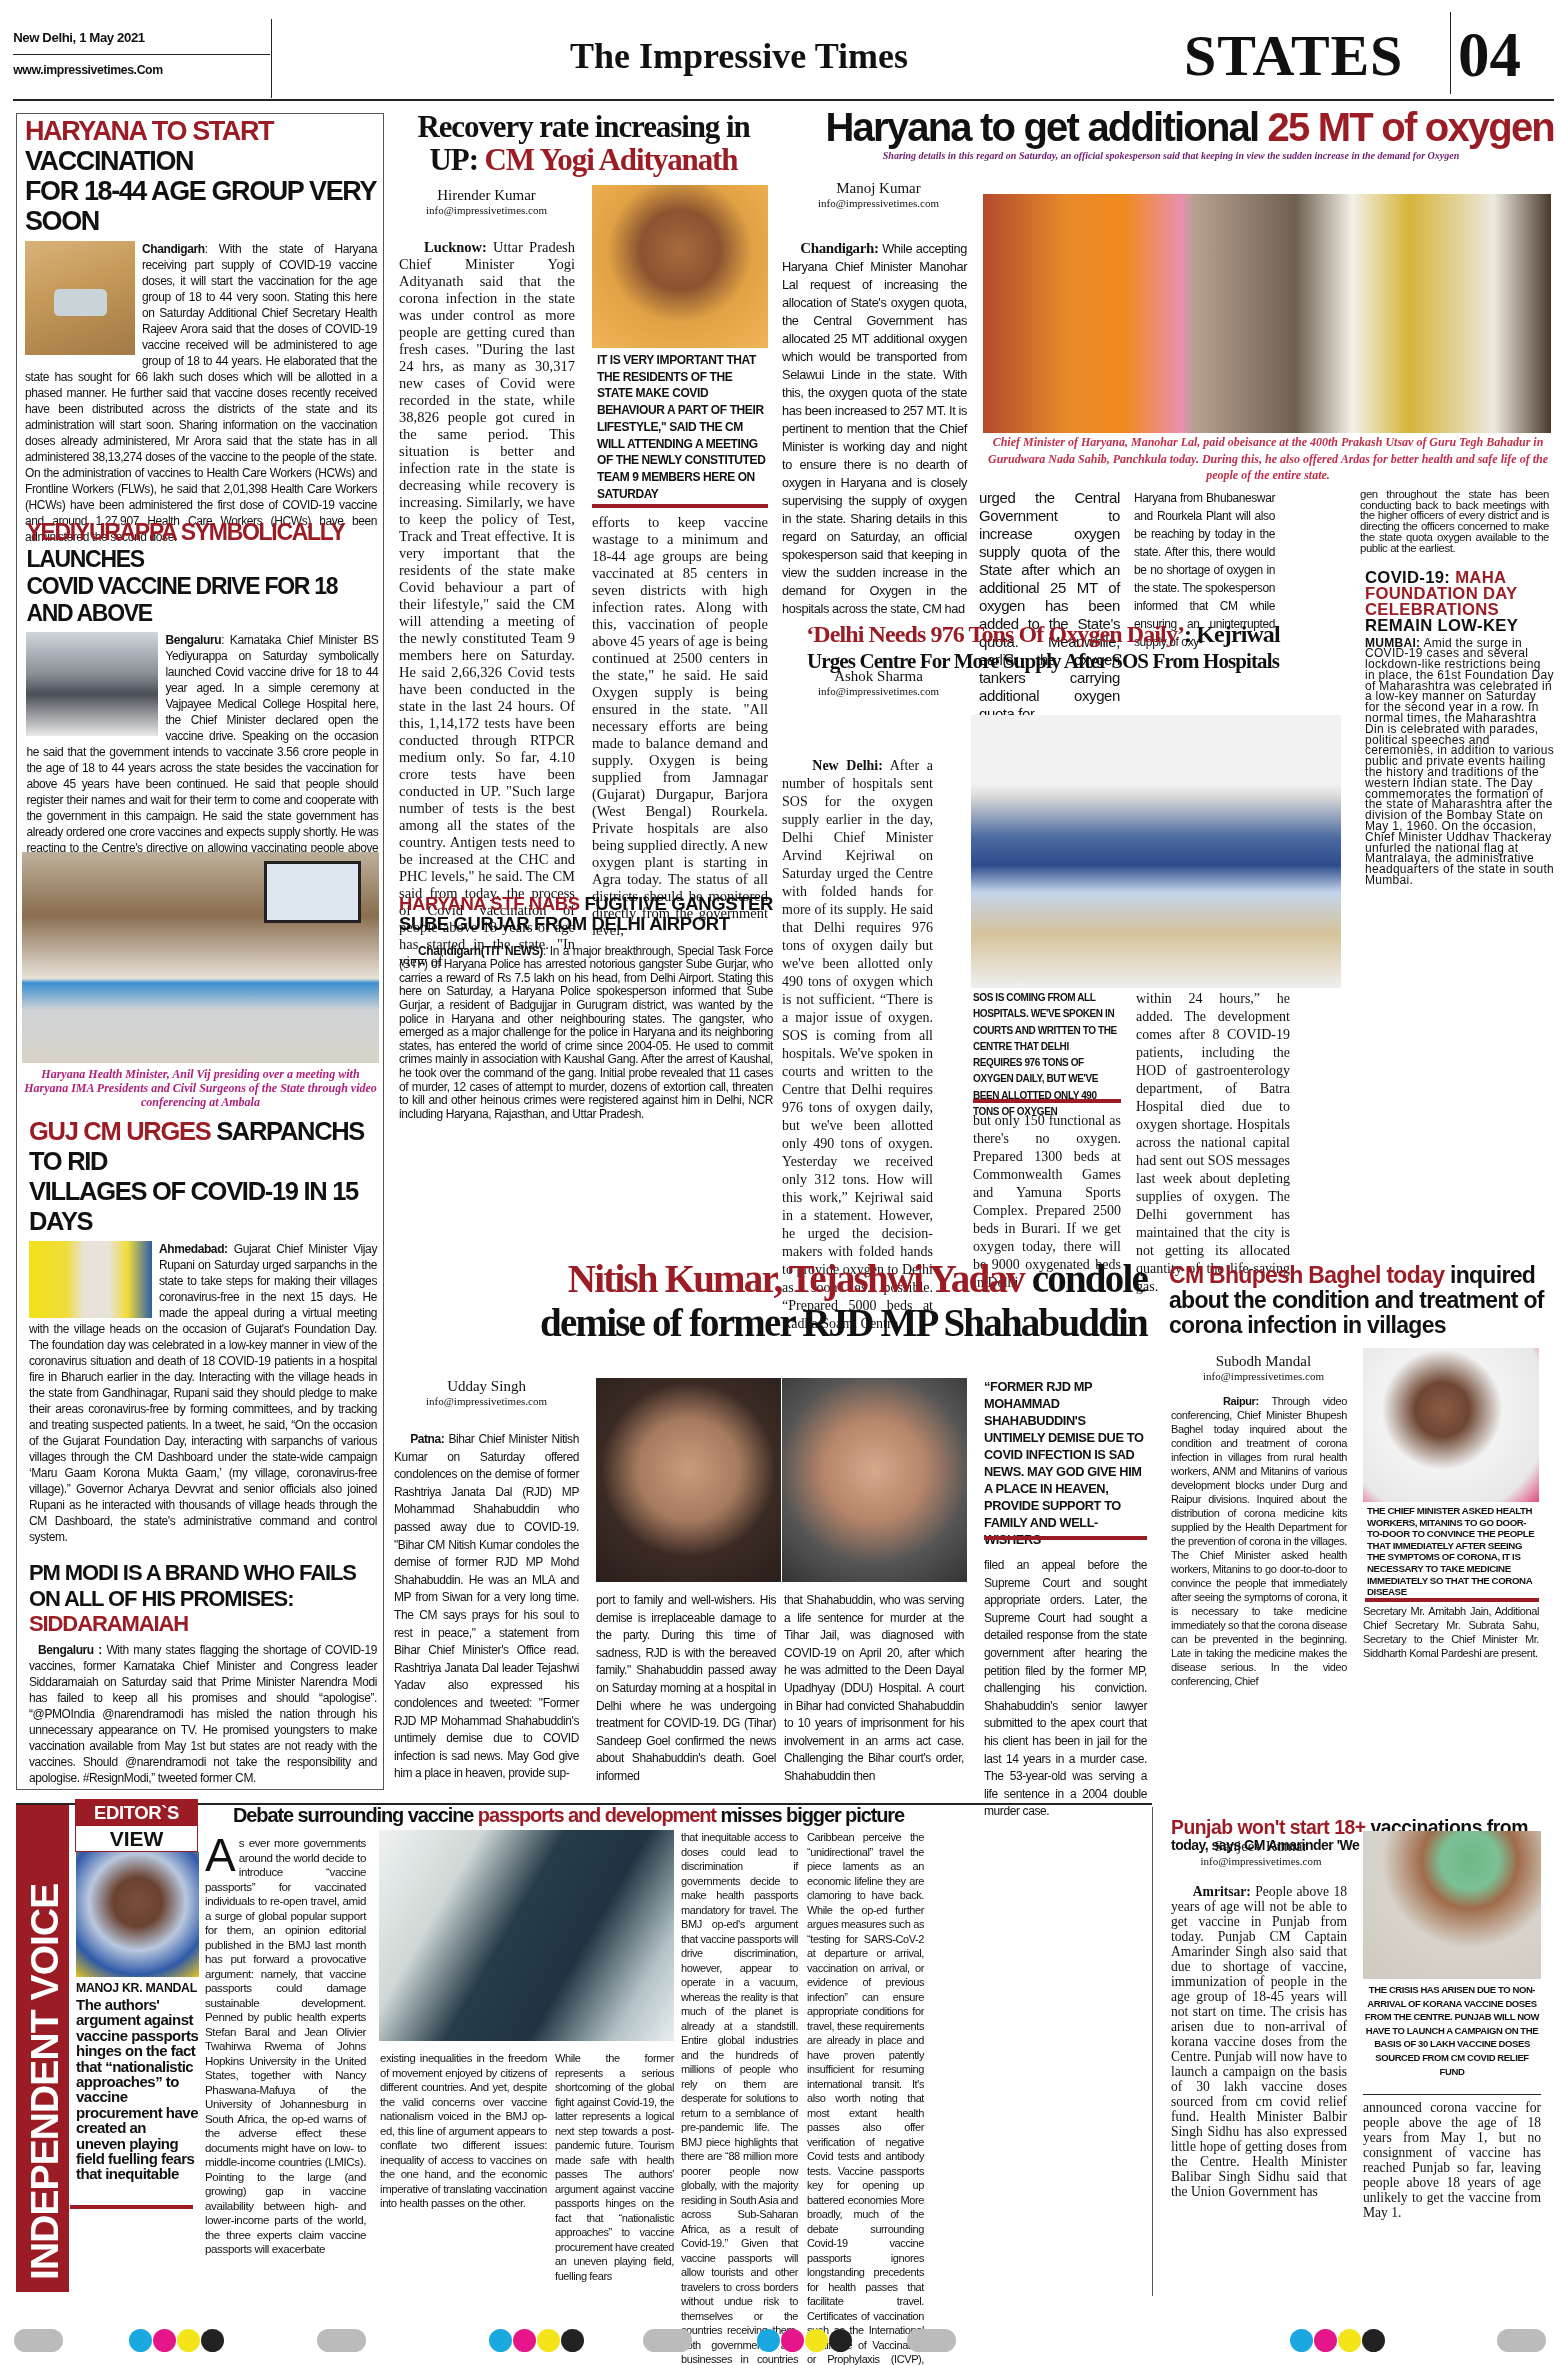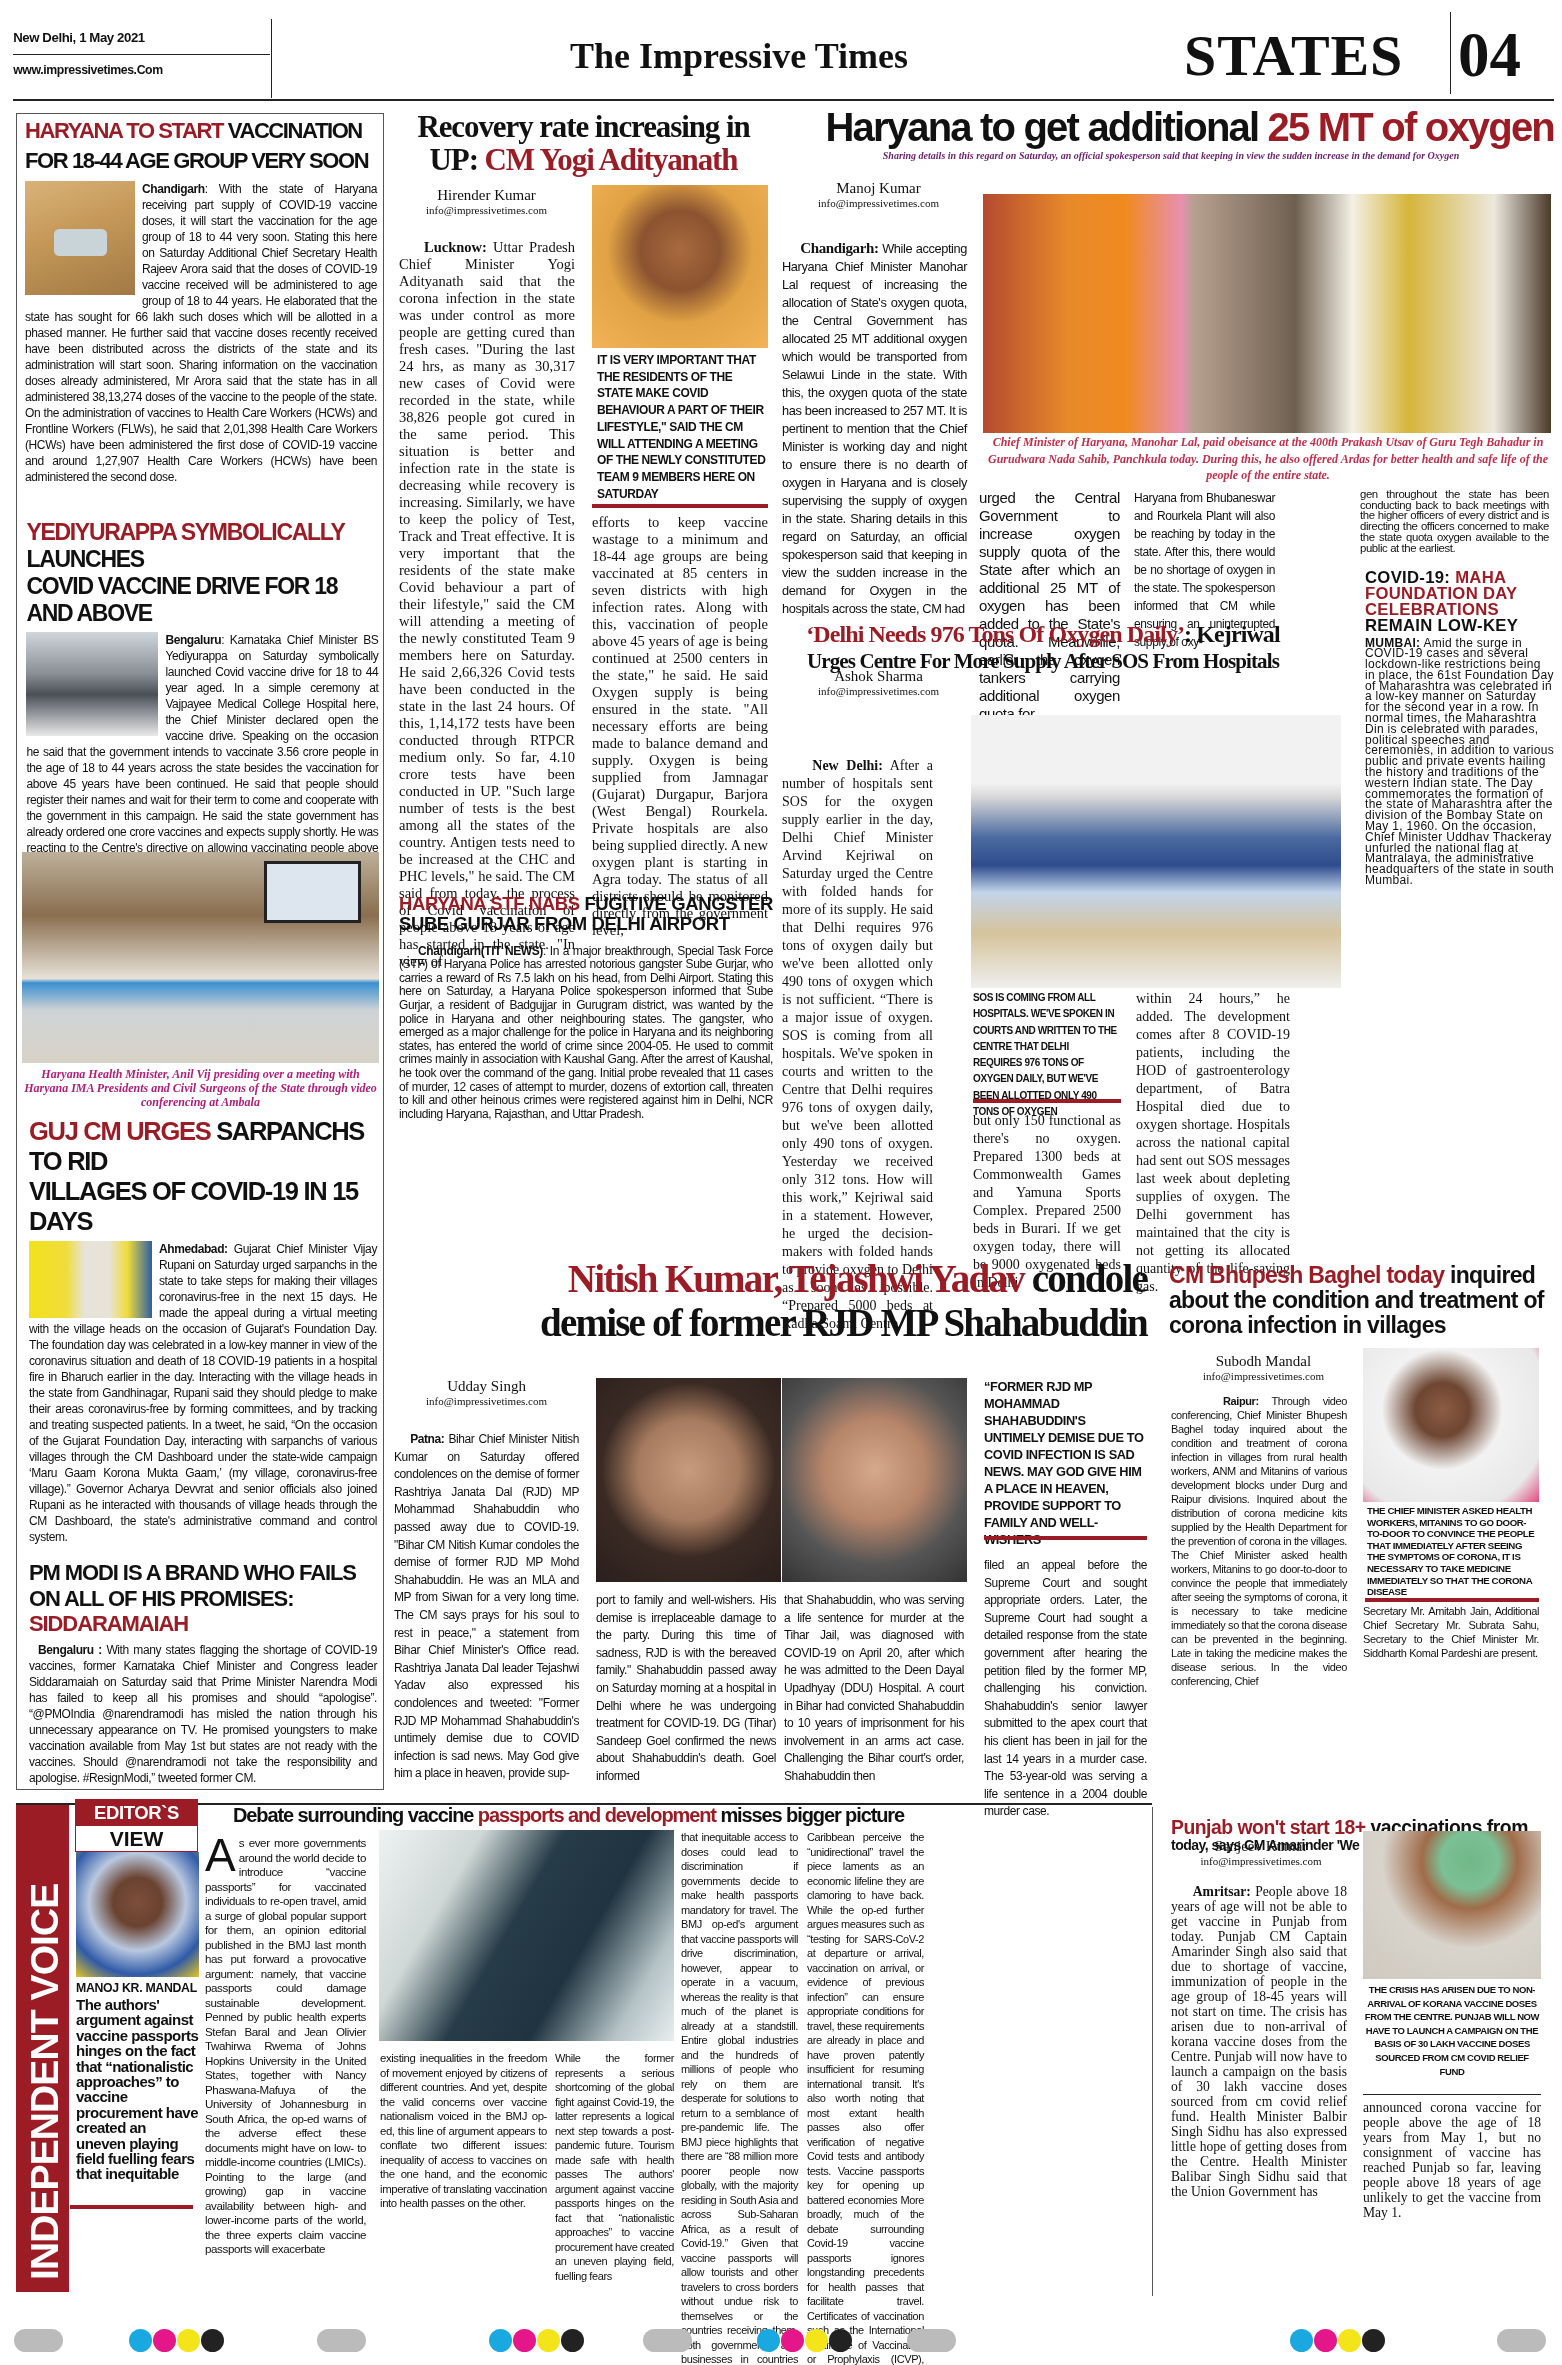--- a/index.html
+++ b/index.html
@@ -33,21 +33,21 @@
   <div class="abs serif" style="left:570px;top:35px;font-size:36px;font-weight:bold;letter-spacing:0px">The Impressive Times</div>
   <div class="abs serif" style="left:1184px;top:22px;font-size:58px;font-weight:bold;letter-spacing:0.9px">STATES</div>
   <div class="abs" style="left:1450px;top:12.3px;height:82px;border-left:1.3px solid #222"></div>
   <div class="abs serif" style="left:1458px;top:19.4px;font-size:63px;font-weight:bold">04</div>
   <div class="abs" style="left:13.2px;top:99px;width:1541px;border-top:2.2px solid #222"></div>
 </div>
 
 <div class="box" style="left:16px;top:113px;width:368px;height:1677px"></div>
 
 <div class="abs" style="left:25px;top:116px;width:352px">
-  <div class="sans-c" style="font-size:22px;font-weight:bold;line-height:30px;letter-spacing:-1.4px">
+  <div class="sans-c" style="font-size:27px;font-weight:bold;line-height:30px;letter-spacing:-1.4px">
     <span class="red">HARYANA TO START</span>
     <span>VACCINATION</span><br>
     <span>FOR 18-44 AGE GROUP VERY SOON</span>
   </div>
   <div class="img" style="float:left;width:110px;height:114px;margin:5.3px 7px 1.8px 0;background:linear-gradient(160deg,#d9b27a,#c79a5a 40%,#a27945)">
     <div style="width:53px;height:26.4px;margin:48px auto 0;background:#c9d4d9;border-radius:5.3px"></div>
   </div>
   <div class="body-sans" style="padding-top:5.3px">
     <span class="dateline">Chandigarh</span><span>: With the state of Haryana receiving part supply of COVID-19 vaccine doses, it will start the vaccination for the age group of 18 to 44 very soon. Stating this here on Saturday Additional Chief Secretary Health Rajeev Arora said that the doses of COVID-19 vaccine received will be administered to age group of 18 to 44 years. He elaborated that the state has sought for 66 lakh such doses which will be allotted in a phased manner. He further said that vaccine doses recently received have been distributed across the districts of the state and its administration will start soon. Sharing information on the vaccination doses already administered, Mr Arora said that the state has in all administered 38,13,274 doses of the vaccine to the people of the state. On the administration of vaccines to Health Care Workers (HCWs) and Frontline Workers (FLWs), he said that 2,01,398 Health Care Workers (HCWs) have been administered the first dose of COVID-19 vaccine and around 1,27,907 Health Care Workers (HCWs) have been administered the second dose.</span>
   </div>

